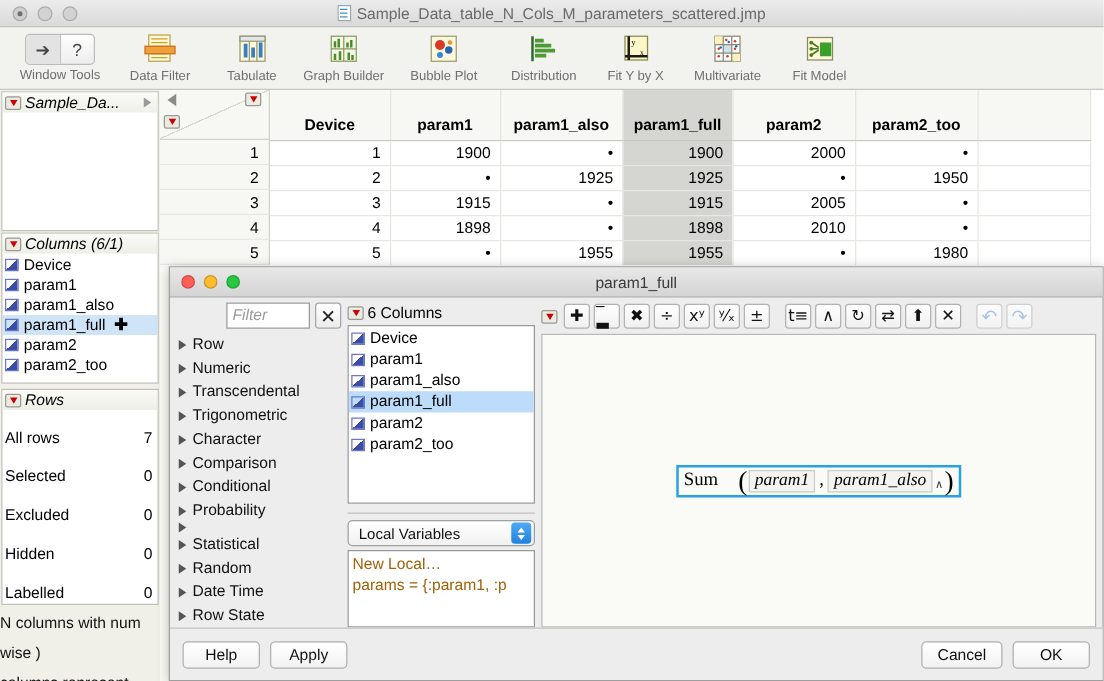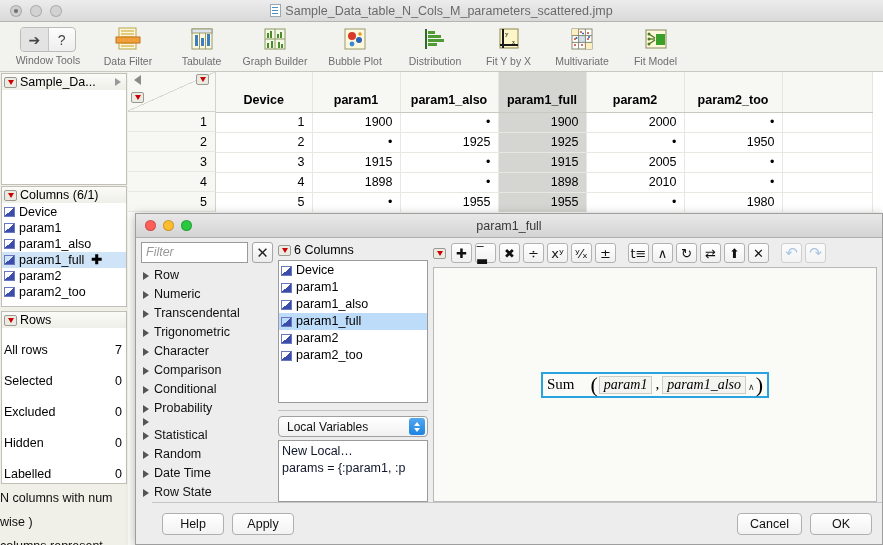--- a/index.html
+++ b/index.html
@@ -76,21 +76,21 @@
                 font-size: 12px; color: #111;
                 background: linear-gradient(#fafaf7,#efefe9); }
   .redtri {
     width: 13px; height: 11px; background: #ebebe4;
     border: 1px solid #9a9a90; border-radius: 2px;
     display: inline-flex; align-items: center; justify-content: center; flex: none;
   }
   .redtri::after { content:""; width:0; height:0;
     border-left:3.5px solid transparent; border-right:3.5px solid transparent;
     border-top:5px solid #cc0000; }
-  .panel-title { font-size: 12.5px; color: #000; }
+  .panel-title { font-size: 12.5px; color: #000; font-style: italic; }
   .disclose { margin-left:auto; width:0; height:0;
     border-top:4px solid transparent; border-bottom:4px solid transparent;
     border-left:6px solid #999; margin-right:3px; }
 
   #table-panel { height: 112px; }
   #columns-panel { }
   .col-list { padding: 1px 0 6px 0; }
   .col-row { display: flex; align-items: center; gap: 4px; padding: 0 2px;
              font-size: 12.5px; line-height: 16px; color: #000; }
   .col-row.sel { background: #cfe4f7; }
@@ -154,21 +154,21 @@
   .fd-title .d { width: 11px; height: 11px; border-radius: 50%; border: 1px solid rgba(0,0,0,.2); }
   .d.red { background: #ff5f57; } .d.yellow { background: #febc2e; } .d.green { background: #28c840; }
   .fd-title .t { position: absolute; left:0; right:0; text-align:center;
                  font-size: 12.5px; color: #3a3a3a; }
 
   .fd-body { position: absolute; top: 24px; left: 0; right: 0; bottom: 42px;
              display: flex; padding: 4px 5px 0 5px; gap: 5px; }
 
   
   .fn-col { width: 132px; display: flex; flex-direction: column; }
-  .filter-row { display: flex; gap: 4px; height: 21px; }
+  .filter-row { display: flex; gap: 4px; height: 21px; margin-left: 40px; }
   .filter-box { flex:1; border: 1px solid #9a9a9a; background: #fff;
                 font-size: 12.5px; font-style: italic; color: #9a9a9a;
                 padding: 2px 4px; line-height: 15px; }
   .x-btn { width: 21px; border: 1px solid #a6a6a6; border-radius: 3px;
            background: linear-gradient(#fff,#ececec);
            display:flex; align-items:center; justify-content:center;
            font-size: 15px; color: #222; }
   .fn-list { flex:1; margin-top: 3px; overflow: hidden; }
   .fn-item { display:flex; align-items:center; gap: 5px;
              font-size: 12.5px; line-height: 19px; color: #111; padding-left: 2px; }
@@ -193,21 +193,21 @@
   .lv-select .stepper { position:absolute; right:2px; top:1px; width:16px; height:17px;
     border-radius:3px; background: linear-gradient(#53a9ef,#1d82e2);
     display:flex; flex-direction:column; align-items:center; justify-content:center; gap:2px; }
   .lv-select .stepper i { display:block; width:0;height:0; }
   .lv-select .stepper i.up { border-left:3px solid transparent; border-right:3px solid transparent;
                              border-bottom:4px solid #fff; }
   .lv-select .stepper i.dn { border-left:3px solid transparent; border-right:3px solid transparent;
                              border-top:4px solid #fff; }
   .lv-box { height: 62px; border: 1px solid #9a9a9a; background:#fff; margin-top: 3px;
             padding: 2px 3px; overflow: hidden; }
-  .lv-line { font-size: 12.5px; line-height: 17px; color: #0f172a; white-space: nowrap; }
+  .lv-line { font-size: 12.5px; line-height: 17px; color: #a16207; white-space: nowrap; }
 
   
   .right-col { flex: 1; display: flex; flex-direction: column; }
   .ftb { display: flex; align-items: center; gap: 3px; height: 22px; }
   .ftb .redtri { margin-right: 2px; }
   .fb {
     width: 21px; height: 20px; border: 1px solid #b2b2b2; border-radius: 3px;
     background: linear-gradient(#ffffff,#f0f0f0);
     display: flex; align-items: center; justify-content: center;
     font-size: 13px; color: #111; font-family: "DejaVu Sans", sans-serif;
@@ -224,21 +224,21 @@
     padding: 2px 4px; display: flex; align-items: center;
     font-family: "Liberation Serif", serif; font-size: 15px; color: #000;
   }
   .formula-expr .fn { margin-right: 16px; }
   .paren { font-size: 22px; line-height: 16px; font-family: "Liberation Serif", serif; }
   .tok { border: 1px solid #cdcdc7; background: #f3f3ef; padding: 0 4px;
          font-style: italic; font-size: 14px; margin: 0 1px; }
   .comma { margin: 0 2px; }
   .caret { font-size: 9px; align-self: flex-end; margin: 0 1px 2px 1px; color: #333; }
 
-  .fd-footer { position: absolute; left:16px; right:0; bottom:0; height: 42px;
+  .fd-footer { position: absolute; left:0; right:0; bottom:0; height: 42px;
                border-top: 1px solid #c4c4c4; background: #ededed;
                display: flex; align-items: center; padding: 15px 10px; gap: 8px; margin-top: 22px; }
   .btn { min-width: 62px; height: 22px; border: 1px solid #b0b0b0; border-radius: 4px;
          background: linear-gradient(#ffffff,#f2f2f2); font-size: 12.5px; color:#111;
          display:flex; align-items:center; justify-content:center; padding: 0 12px; }
   .btn.right { margin-left: auto; }
 </style>
 </head>
 <body>
 

